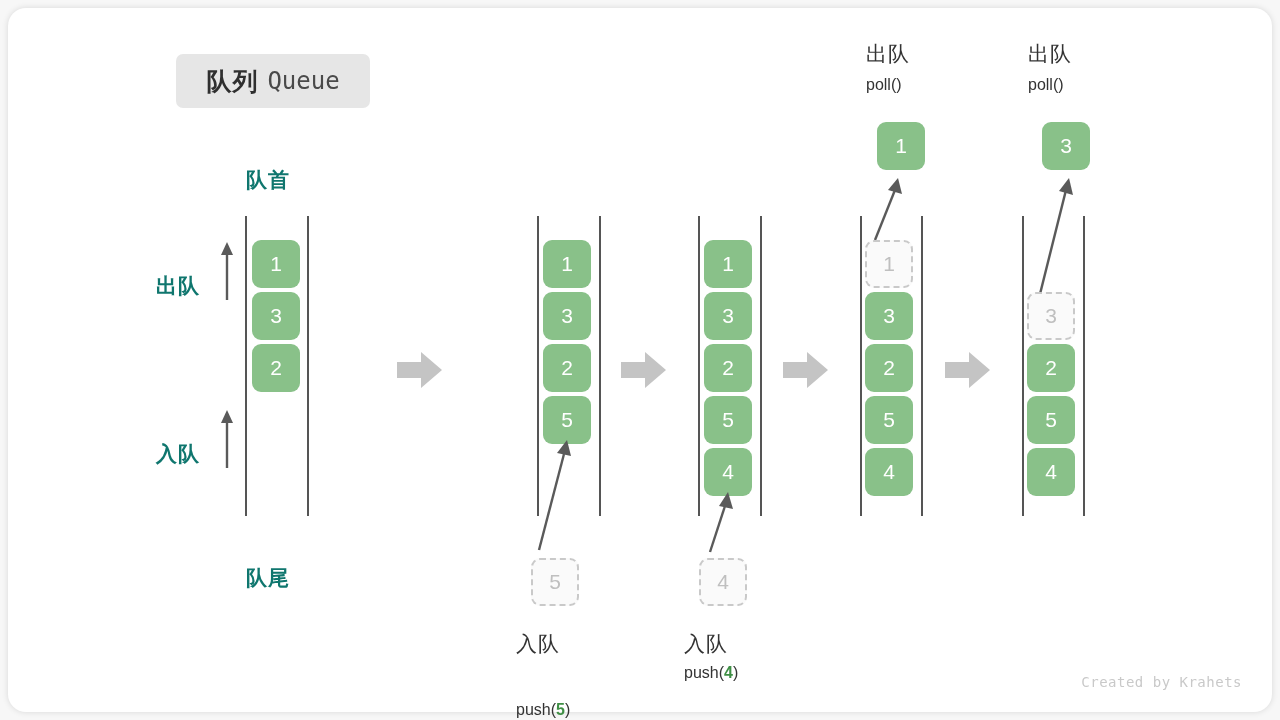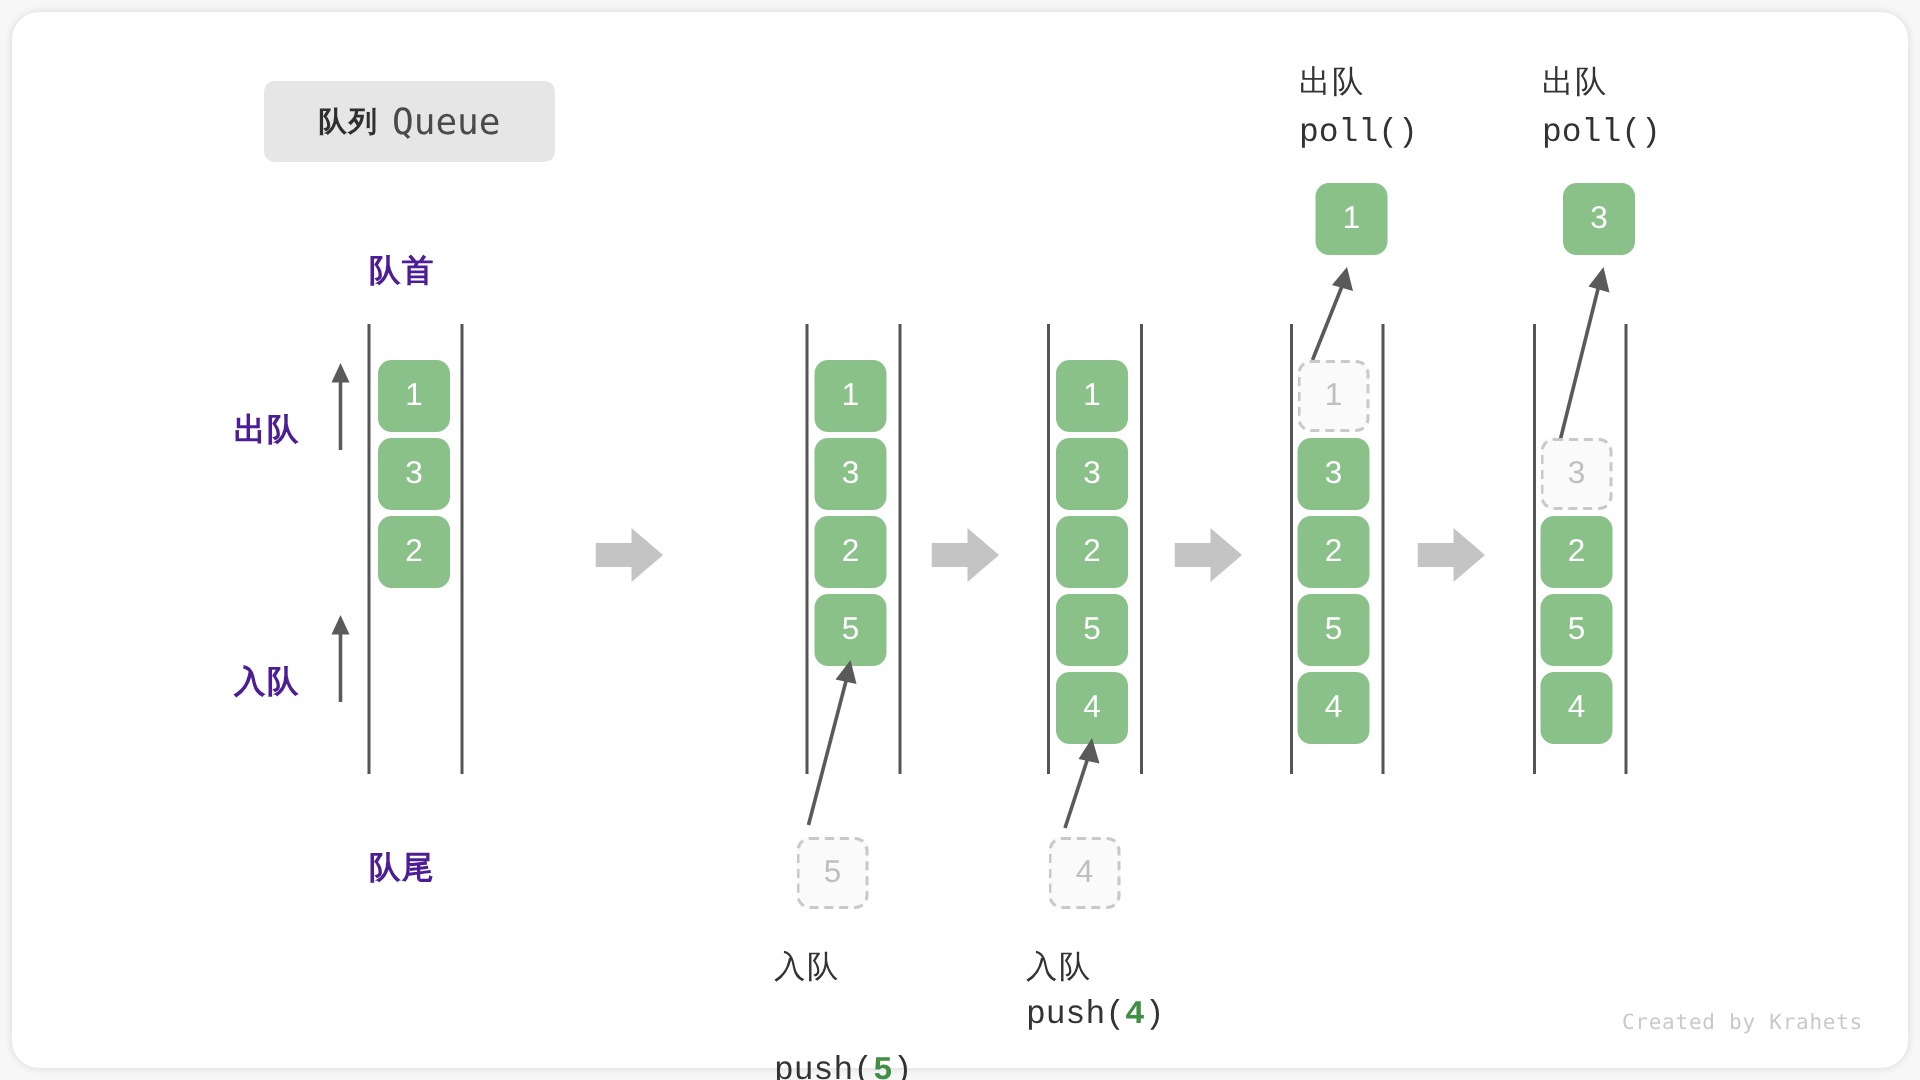--- a/index.html
+++ b/index.html
@@ -37,56 +37,56 @@
     width: 194px;
     height: 54px;
     background: #e6e6e6;
     border-radius: 7px;
     display: flex;
     align-items: center;
     justify-content: center;
     gap: 9px;
   }
   .title-cn {
-    font-size: 19px;
+    font-size: 25px;
     font-weight: bold;
     color: #2f2f2f;
     letter-spacing: 1px;
   }
   .title-en {
     font-size: 24px;
     color: #4a4a4a;
     font-family: "DejaVu Sans Mono", "Liberation Mono", monospace;
   }
 
   
   .lbl {
     position: absolute;
     white-space: nowrap;
-    color: #4c1d95;
+    color: #0f766e;
   }
   .lbl-head, .lbl-tail {
     font-size: 21px;
     font-weight: bold;
     letter-spacing: 1px;
   }
   .lbl-side {
     font-size: 21px;
     font-weight: bold;
     letter-spacing: 1px;
   }
   .op-cn {
     font-size: 21px;
     color: #333333;
     letter-spacing: 1px;
   }
   .op-code {
-    font-size: 22px;
+    font-size: 16px;
     color: #333333;
-    font-family: Liberation Mono, monospace;
+    font-family: Liberation Sans, sans-serif;
     text-align: right;
   }
   .op-code .arg { color: #3f8f45; font-weight: bold; }
 
   
   .rail {
     position: absolute;
     width: 2px;
     background: #555555;
   }

